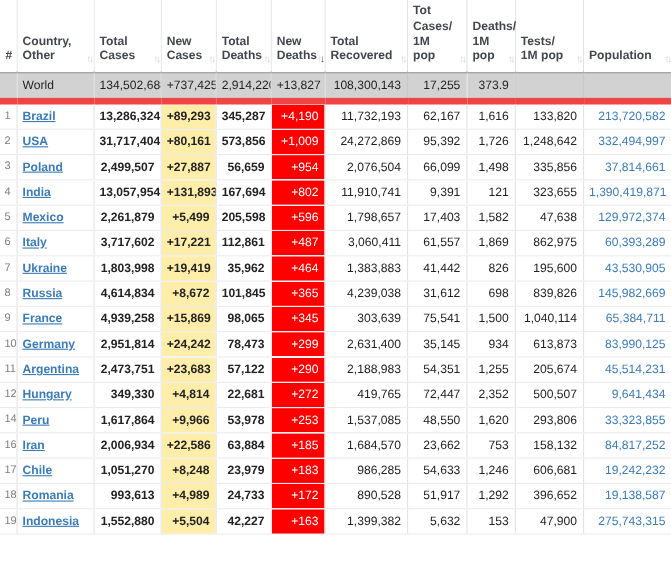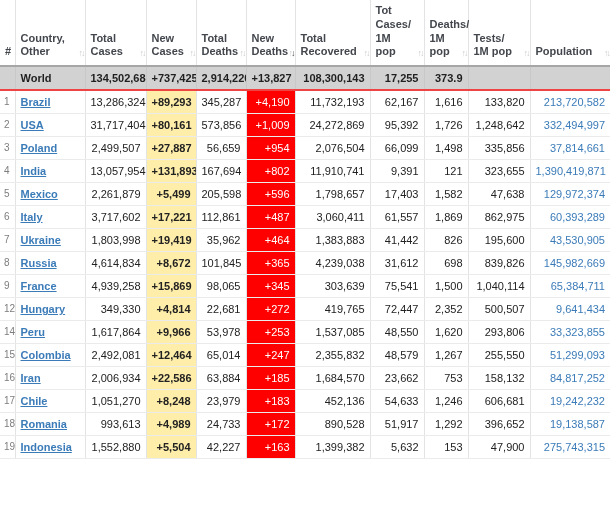--- a/index.html
+++ b/index.html
@@ -73,38 +73,38 @@
     font-size: 10px;
     padding-left: 4px;
     padding-right: 2px;
   }
   td.country a {
     color: var(--link-blue, #3b7bb8);
     font-weight: bold;
     text-decoration: underline;
     cursor: pointer;
   }
-  td.total-cases, td.total-deaths { font-weight: normal; }
+  td.total-cases, td.total-deaths { font-weight: bold; }
   td.new-cases {
     background: var(--new-cases-bg, #ffeeaa);
     font-weight: bold;
   }
   td.new-deaths {
     background: var(--new-deaths-bg, #fe0000);
     color: #ffffff;
     font-weight: normal;
   }
   td.population { color: var(--link-blue, #3b7bb8); }
 
   tr.world td {
     background: var(--world-row-bg, #d2d2d2);
     color: #1f1f1f;
-    border-bottom: 2px solid #ef4444;
+    border-bottom: 6px solid #ef4444;
     border-left-color: #c8c8c8;
-    font-weight: bold;
+    font-weight: normal;
   }
 </style>
 </head>
 <body>
 
 <table>
   <colgroup>
     <col class="c0">
       <col class="c1">
       <col class="c2">
@@ -266,20 +266,46 @@
         <td class="new-cases num">+15,869</td>
         <td class="total-deaths num">98,065</td>
         <td class="new-deaths num">+345</td>
         <td class="num">303,639</td>
         <td class="num">75,541</td>
         <td class="num">1,500</td>
         <td class="num">1,040,114</td>
         <td class="population num">65,384,711</td>
       </tr>
       <tr>
+        <td class="rank">10</td>
+        <td class="country"><a>Germany</a></td>
+        <td class="total-cases num">2,951,814</td>
+        <td class="new-cases num">+24,242</td>
+        <td class="total-deaths num">78,473</td>
+        <td class="new-deaths num">+299</td>
+        <td class="num">2,631,400</td>
+        <td class="num">35,145</td>
+        <td class="num">934</td>
+        <td class="num">613,873</td>
+        <td class="population num">83,990,125</td>
+      </tr>
+      <tr>
+        <td class="rank">11</td>
+        <td class="country"><a>Argentina</a></td>
+        <td class="total-cases num">2,473,751</td>
+        <td class="new-cases num">+23,683</td>
+        <td class="total-deaths num">57,122</td>
+        <td class="new-deaths num">+290</td>
+        <td class="num">2,188,983</td>
+        <td class="num">54,351</td>
+        <td class="num">1,255</td>
+        <td class="num">205,674</td>
+        <td class="population num">45,514,231</td>
+      </tr>
+      <tr>
         <td class="rank">12</td>
         <td class="country"><a>Hungary</a></td>
         <td class="total-cases num">349,330</td>
         <td class="new-cases num">+4,814</td>
         <td class="total-deaths num">22,681</td>
         <td class="new-deaths num">+272</td>
         <td class="num">419,765</td>
         <td class="num">72,447</td>
         <td class="num">2,352</td>
         <td class="num">500,507</td>
@@ -292,53 +318,40 @@
         <td class="new-cases num">+9,966</td>
         <td class="total-deaths num">53,978</td>
         <td class="new-deaths num">+253</td>
         <td class="num">1,537,085</td>
         <td class="num">48,550</td>
         <td class="num">1,620</td>
         <td class="num">293,806</td>
         <td class="population num">33,323,855</td>
       </tr>
       <tr>
-        <td class="rank">15</td>
-        <td class="country"><a>Colombia</a></td>
-        <td class="total-cases num">2,492,081</td>
-        <td class="new-cases num">+12,464</td>
-        <td class="total-deaths num">65,014</td>
-        <td class="new-deaths num">+247</td>
-        <td class="num">2,355,832</td>
-        <td class="num">48,579</td>
-        <td class="num">1,267</td>
-        <td class="num">255,550</td>
-        <td class="population num">51,299,093</td>
-      </tr>
-      <tr>
         <td class="rank">16</td>
         <td class="country"><a>Iran</a></td>
         <td class="total-cases num">2,006,934</td>
         <td class="new-cases num">+22,586</td>
         <td class="total-deaths num">63,884</td>
         <td class="new-deaths num">+185</td>
         <td class="num">1,684,570</td>
         <td class="num">23,662</td>
         <td class="num">753</td>
         <td class="num">158,132</td>
         <td class="population num">84,817,252</td>
       </tr>
       <tr>
         <td class="rank">17</td>
         <td class="country"><a>Chile</a></td>
         <td class="total-cases num">1,051,270</td>
         <td class="new-cases num">+8,248</td>
         <td class="total-deaths num">23,979</td>
         <td class="new-deaths num">+183</td>
-        <td class="num">452,136</td>
+        <td class="num">986,285</td>
         <td class="num">54,633</td>
         <td class="num">1,246</td>
         <td class="num">606,681</td>
         <td class="population num">19,242,232</td>
       </tr>
       <tr>
         <td class="rank">18</td>
         <td class="country"><a>Romania</a></td>
         <td class="total-cases num">993,613</td>
         <td class="new-cases num">+4,989</td>

